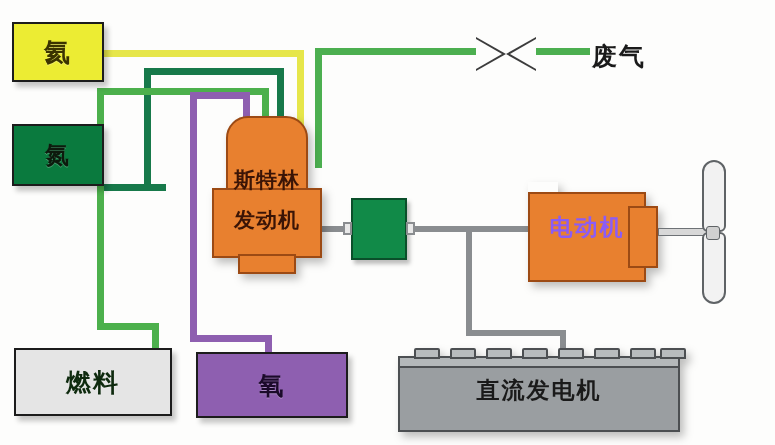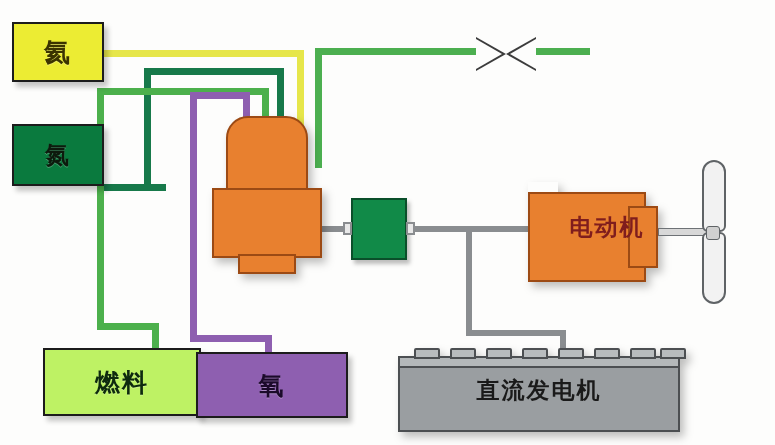--- a/index.html
+++ b/index.html
@@ -24,21 +24,21 @@
     box-sizing:border-box;
   }
   .tank .lbl{
     font-weight:700;letter-spacing:2px;
     text-shadow:0 1px 0 rgba(255,255,255,.25);
   }
   #tank-helium{background:#ecec33;}
   #tank-helium .lbl{color:#3b3300;font-size:26px;}
   #tank-nitrogen{background:#0a7a3e;}
   #tank-nitrogen .lbl{color:#0d1a0d;font-size:24px;}
-  #tank-fuel{background:#bef264;margin-left:29px;}
+  #tank-fuel{background:#e5e5e5;}
   #tank-fuel .lbl{color:#0e2a0e;font-size:25px;}
   #tank-oxygen{background:#8e5fb0;}
   #tank-oxygen .lbl{color:#1b0a2a;font-size:25px;}
 
   
   #engine-group{position:absolute;left:212px;top:116px;width:110px;height:172px;
     filter:drop-shadow(4px 5px 4px rgba(0,0,0,.25));}
   .eng-part{position:absolute;background:#e8802f;border:2px solid #9c4a14;
     box-sizing:border-box;}
   #eng-top{left:14px;top:0;width:82px;height:78px;border-radius:22px 22px 0 0;}
@@ -70,21 +70,21 @@
   #motor-group{position:absolute;left:528px;top:182px;width:142px;height:110px;
     filter:drop-shadow(4px 5px 4px rgba(0,0,0,.25));}
   .mot-part{position:absolute;background:#e8802f;border:2px solid #9c4a14;
     box-sizing:border-box;}
   #mot-body{left:0;top:10px;width:118px;height:90px;}
   #mot-cap{left:100px;top:24px;width:30px;height:62px;}
   #mot-notch-t{left:36px;top:0;width:30px;height:14px;background:#fdfdfc;border:0;}
   #mot-notch-b{left:36px;top:96px;width:30px;height:14px;background:#fdfdfc;border:0;}
   #motor-label{
     position:absolute;left:528px;top:212px;width:118px;text-align:center;
-    color:#7f1d1d;font-weight:700;font-size:23px;letter-spacing:2px;z-index:6;margin-left:20px;
+    color:#8b5cf6;font-weight:700;font-size:23px;letter-spacing:2px;z-index:6;
   }
 
   
   #prop-shaft{position:absolute;left:658px;top:228px;width:60px;height:8px;
     background:#d8d8d8;border:1px solid #6e7276;box-sizing:border-box;}
   .blade{position:absolute;left:702px;width:24px;height:72px;
     background:#f2f2f2;border:2px solid #5f6366;box-sizing:border-box;}
   #blade-up{top:160px;border-radius:12px 12px 6px 6px;}
   #blade-dn{top:232px;border-radius:6px 6px 12px 12px;}
   #prop-hub{position:absolute;left:706px;top:226px;width:14px;height:14px;
@@ -165,20 +165,24 @@
   </div>
 
   <div class="tank" id="tank-oxygen" style="left:196px;top:352px;width:152px;height:66px;">
     <span class="lbl">氧</span>
   </div>
 
   <div id="engine-group">
     <div class="eng-part" id="eng-top"></div>
     <div class="eng-part" id="eng-mid"></div>
     <div class="eng-part" id="eng-foot"></div>
+  </div>
+  <div id="engine-label">
+    <div>斯特林</div>
+    <div>发动机</div>
   </div>
 
   <div id="generator">
     <div class="gen-nub" id="gen-nub-l"></div>
     <div class="gen-nub" id="gen-nub-r"></div>
   </div>
 
   <div id="motor-group">
     <div class="mot-part" id="mot-body"></div>
     <div class="mot-part" id="mot-cap"></div>
@@ -205,14 +209,15 @@
     <div class="bat-cap" style="left:262px;"></div>
   </div>
   <div id="battery-label">直流发电机</div>
 
   <div id="valve">
     <div class="vtri" id="vtri-l"></div>
     <div class="vtri" id="vtri-r"></div>
     <div class="vtri-in" id="vtri-in-l"></div>
     <div class="vtri-in" id="vtri-in-r"></div>
   </div>
+  <div id="exhaust-label">废气</div>
 
 </div>
 
 </body></html>

